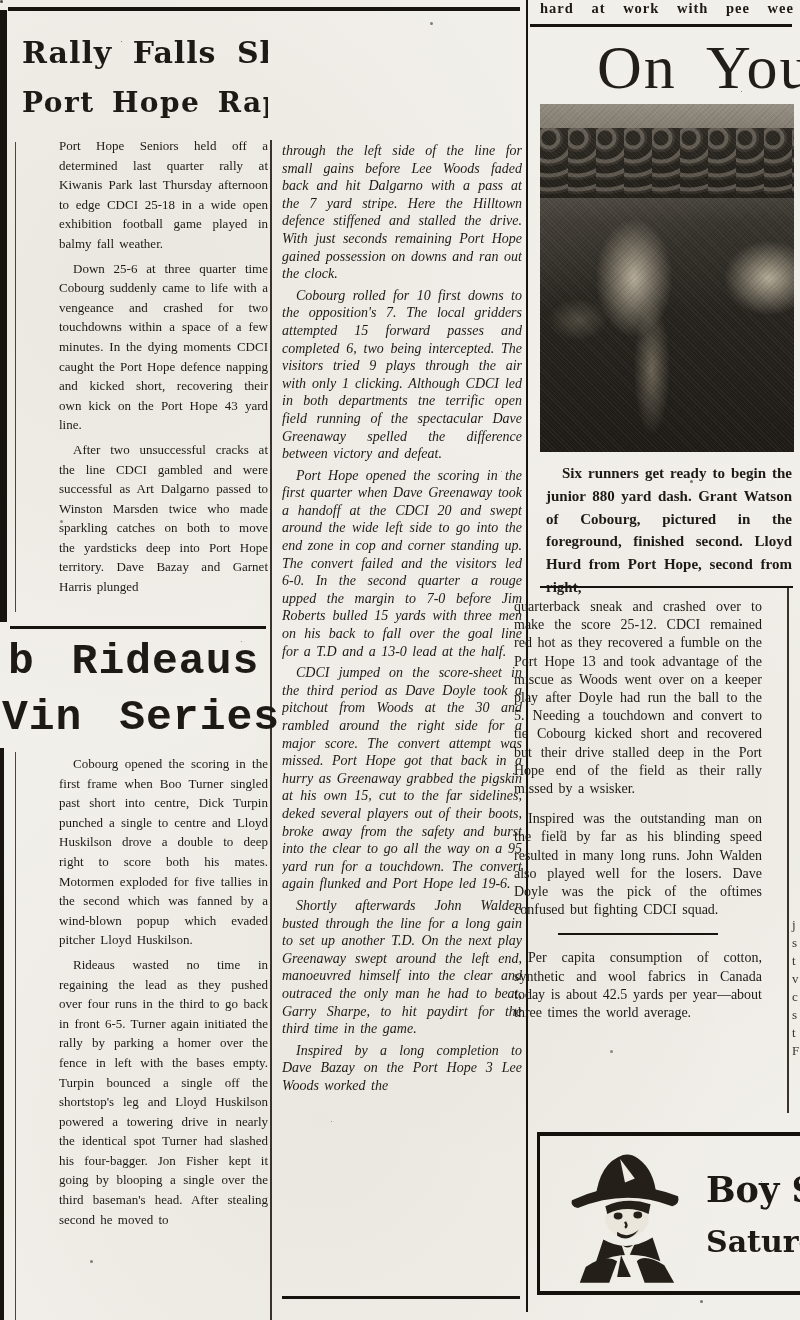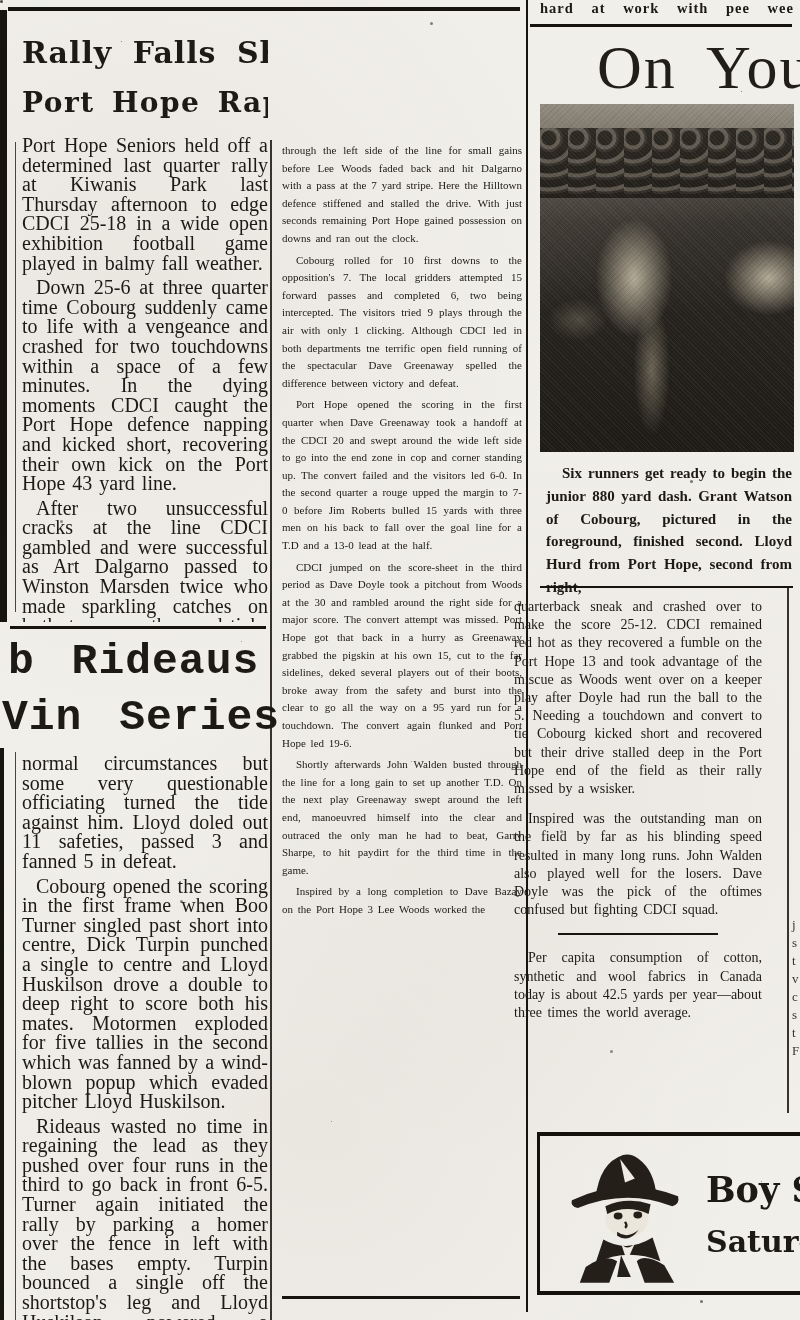--- a/index.html
+++ b/index.html
@@ -20,22 +20,22 @@
     500px 470px 0 -1px rgba(20,16,12,.5), 690px 480px 0 rgba(20,16,12,.55),
     740px 90px 0 -1px rgba(20,16,12,.6), 180px 900px 0 rgba(20,16,12,.5),
     330px 1120px 0 -1px rgba(20,16,12,.5), 610px 1050px 0 rgba(20,16,12,.45),
     760px 1180px 0 -1px rgba(20,16,12,.6), 90px 1260px 0 rgba(20,16,12,.5),
     410px 760px 0 -1px rgba(20,16,12,.45), 560px 830px 0 rgba(20,16,12,.4),
     240px 640px 0 -1px rgba(20,16,12,.5), 700px 1300px 0 rgba(20,16,12,.55);}
   
   .col{position:absolute; overflow:hidden;}
   .col p{margin:0 0 5px 0; text-align:justify; text-indent:14px; word-spacing:2px;}
   p.flush{text-indent:0;}
-  .c1 p{font-size:20px; line-height:19.6px;}
-  .c2 p{font-size:11px; line-height:17.6px; margin-bottom:4px;}
+  .c1 p{font-size:13px; line-height:19.6px;margin-left:37px;}
+  .c2 p{font-size:14px; line-height:17.6px; margin-bottom:4px;font-style:italic;}
   .c3 p{font-size:14px; line-height:18.2px; margin-bottom:12px;}
   
   .hl1{font-family:"DejaVu Serif", serif; font-weight:bold; font-size:30px; line-height:34px;
        letter-spacing:1px; word-spacing:9px; margin:0 0 16px 0; white-space:nowrap;}
   .hl1b{font-size:28px; word-spacing:6px; letter-spacing:1.5px;}
   .hl2{font-family:Liberation Mono, monospace; font-weight:bold; font-size:43px; line-height:56px;
        letter-spacing:1px; word-spacing:10px; margin:0; white-space:nowrap;}
   .onyou{font-family:"Liberation Serif", serif; font-size:62px; font-weight:500;
        letter-spacing:2px; word-spacing:14px; white-space:nowrap; color:#211d19;}
   .topfrag{font-weight:bold; font-size:14.5px; word-spacing:13px; letter-spacing:1px; white-space:nowrap;}
@@ -95,21 +95,20 @@
     <p>After two unsuccessful cracks at the line CDCI gambled and were successful as Art Dalgarno passed to Winston Marsden twice who made sparkling catches on both to move the yardsticks deep into Port Hope territory. Dave Bazay and Garnet Harris plunged</p>
   </div>
 
   <div class="abs rule" style="left:10px;top:626px;width:256px;height:3px;"></div>
   <div class="abs" style="left:8px;top:634px;width:300px;">
     <div class="hl2">b Rideaus</div>
     <div class="hl2" style="margin-left:-6px;">Vin Series</div>
   </div>
 
   <div class="col c1" style="left:22px;top:754px;width:246px;height:566px;">
-    <p class="flush">normal circumstances but some very questionable officiating turned the tide against him. Lloyd doled out 11 safeties, passed 3 and fanned 5 in defeat.</p>
     <p>Cobourg opened the scoring in the first frame when Boo Turner singled past short into centre, Dick Turpin punched a single to centre and Lloyd Huskilson drove a double to deep right to score both his mates. Motormen exploded for five tallies in the second which was fanned by a wind-blown popup which evaded pitcher Lloyd Huskilson.</p>
     <p>Rideaus wasted no time in regaining the lead as they pushed over four runs in the third to go back in front 6-5. Turner again initiated the rally by parking a homer over the fence in left with the bases empty. Turpin bounced a single off the shortstop's leg and Lloyd Huskilson powered a towering drive in nearly the identical spot Turner had slashed his four-bagger. Jon Fisher kept it going by blooping a single over the third baseman's head. After stealing second he moved to</p>
   </div>
 
   <div class="col c2" style="left:282px;top:142px;width:240px;height:1152px;">
     <p class="flush">through the left side of the line for small gains before Lee Woods faded back and hit Dalgarno with a pass at the 7 yard stripe. Here the Hilltown defence stiffened and stalled the drive. With just seconds remaining Port Hope gained possession on downs and ran out the clock.</p>
     <p>Cobourg rolled for 10 first downs to the opposition's 7. The local gridders attempted 15 forward passes and completed 6, two being intercepted. The visitors tried 9 plays through the air with only 1 clicking. Although CDCI led in both departments tne terrific open field running of the spectacular Dave Greenaway spelled the difference between victory and defeat.</p>
     <p>Port Hope opened the scoring in the first quarter when Dave Greenaway took a handoff at the CDCI 20 and swept around the wide left side to go into the end zone in cop and corner standing up. The convert failed and the visitors led 6-0. In the second quarter a rouge upped the margin to 7-0 before Jim Roberts bulled 15 yards with three men on his back to fall over the goal line for a T.D and a 13-0 lead at the half.</p>
     <p>CDCI jumped on the score-sheet in the third period as Dave Doyle took a pitchout from Woods at the 30 and rambled around the right side for a major score. The convert attempt was missed. Port Hope got that back in a hurry as Greenaway grabbed the pigskin at his own 15, cut to the far sidelines, deked several players out of their boots, broke away from the safety and burst into the clear to go all the way on a 95 yard run for a touchdown. The convert again flunked and Port Hope led 19-6.</p>
     <p>Shortly afterwards John Walden busted through the line for a long gain to set up another T.D. On the next play Greenaway swept around the left end, manoeuvred himself into the clear and outraced the only man he had to beat, Garry Sharpe, to hit paydirt for the third time in the game.</p>

